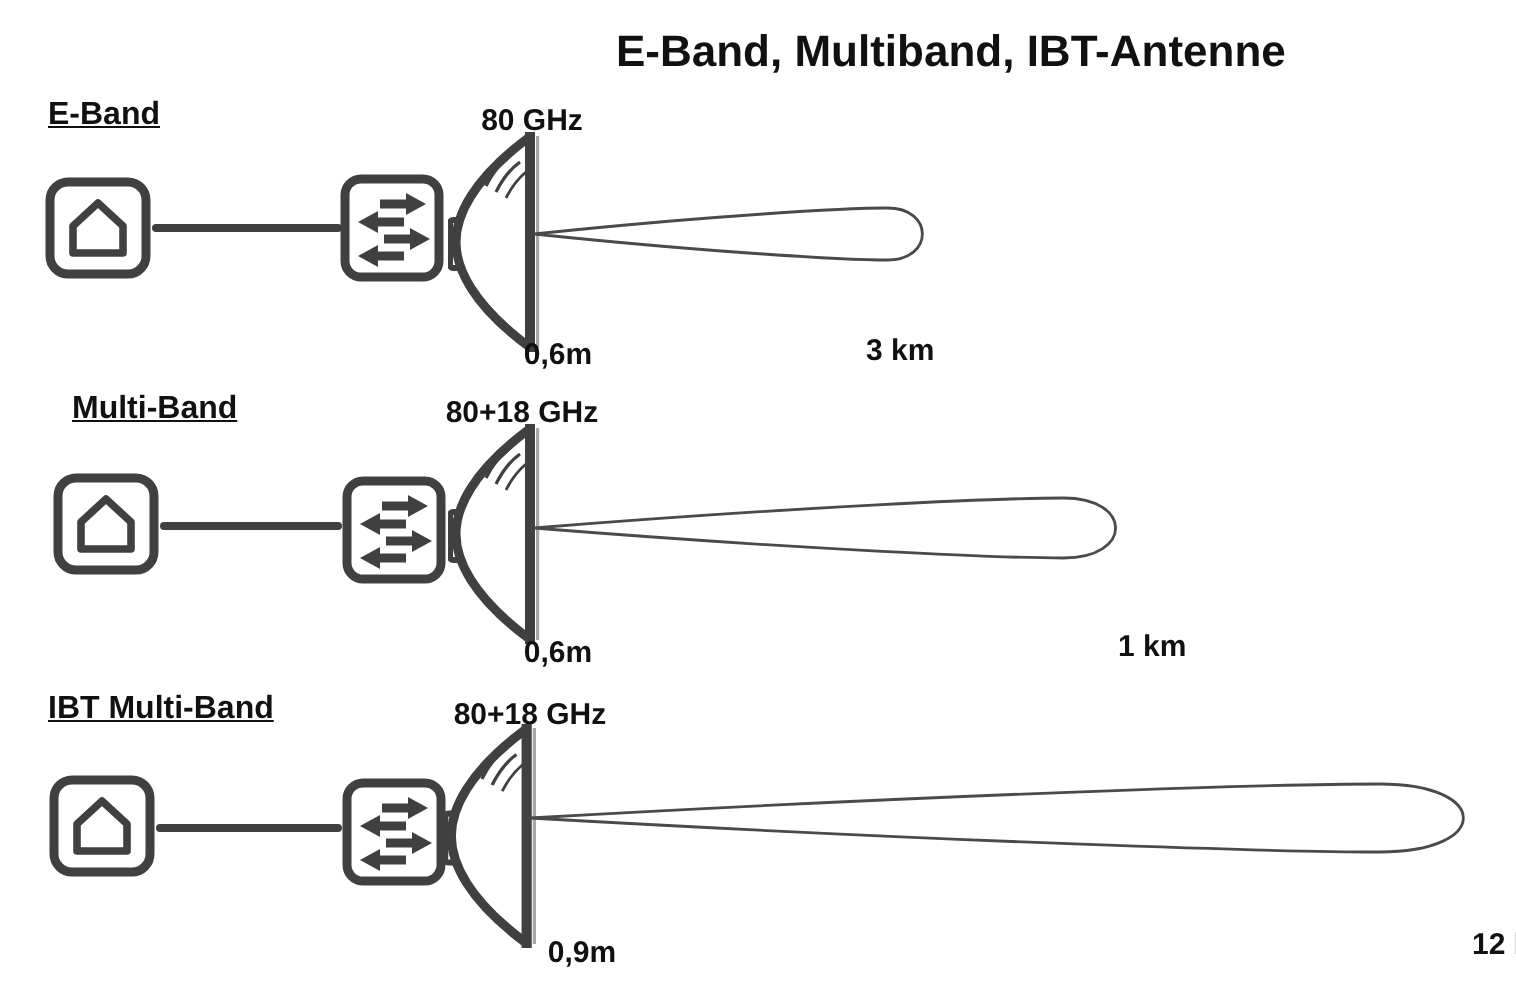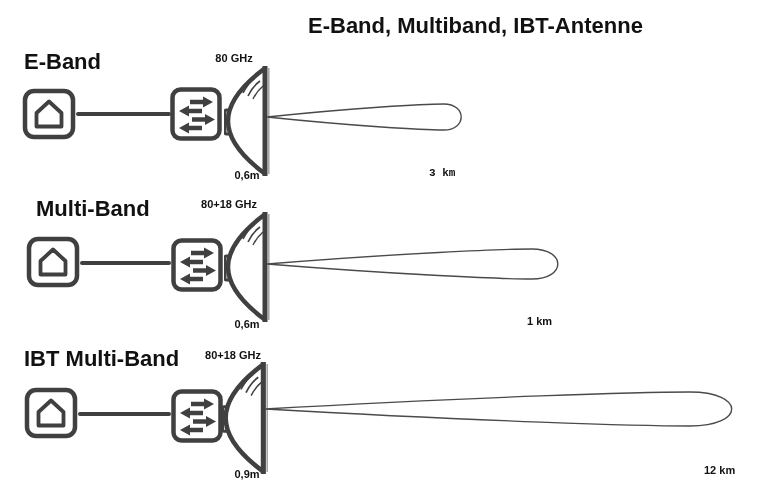--- a/index.html
+++ b/index.html
@@ -15,25 +15,25 @@
     background:var(--bg);
     overflow:hidden;
     padding-left:30px;
   }
   .abs{position:absolute;}
   .title{
     font-size:22px;font-weight:bold;color:var(--text);
     letter-spacing:0px;white-space:nowrap;
   }
   .row-label{
-    font-size:22px;font-weight:bold;color:var(--text);white-space:nowrap;
+    font-size:16px;font-weight:bold;color:var(--text);white-space:nowrap;text-decoration:underline;
   }
   .small-label{
-    font-size:11px;font-weight:bold;color:var(--text);
-    white-space:nowrap;text-align:center;
+    font-size:15px;font-weight:bold;color:var(--text);
+    white-space:nowrap;text-align:center;margin-left:32px;
   }
   .conn-line{
     height:4px;background:var(--stroke);border-radius:2px;
   }
   svg{display:block;color:var(--stroke);}
 </style>
 </head>
 <body>
 
 <svg width="0" height="0" style="position:absolute">
@@ -79,21 +79,21 @@
     <svg class="abs" style="left:170px;top:87px;" width="52" height="54" viewBox="0 0 52 54">
         <use href="#sym-transceiver"></use>
       </svg>
     <svg class="abs" style="left:224px;top:66px;" width="46" height="110" viewBox="0 0 46 110">
         <use href="#sym-dish"></use>
       </svg>
     <div class="abs small-label" style="left:221px;top:169px;width:52px;">0,6m</div>
     <svg class="abs beam" style="left:266px;top:102px;" width="206" height="30" viewBox="0 0 206 30">
         <path d="M 1 15 C 90.9 5.640000000000001, 157.56 2, 177.76 2 C 200.99 2, 200.99 28, 177.76 28 C 157.56 28, 90.9 24.36, 1 15 Z" fill="#ffffff" stroke="#4a4a4a" stroke-width="1.4"></path>
       </svg>
-    <div class="abs small-label" style="left:429px;top:167px;font-family:Liberation Mono, monospace;">3 km</div>
+    <div class="abs small-label" style="left:401px;top:167px;">3 km</div>
   </div>
 
   <div>
     <div class="abs row-label" style="left:24px;top:196px;margin-left:12px;">Multi-Band</div>
     <div class="abs small-label" style="left:186px;top:198px;width:86px;">80+18 GHz</div>
     <svg class="abs" style="left:26px;top:236px;" width="54" height="52" viewBox="0 0 54 52">
         <use href="#sym-house"></use>
       </svg>
     <div class="abs conn-line" style="left:80px;top:261px;width:91px;"></div>
     <svg class="abs" style="left:171px;top:238px;" width="52" height="54" viewBox="0 0 52 54">
@@ -115,20 +115,20 @@
     <svg class="abs" style="left:24px;top:387px;" width="54" height="52" viewBox="0 0 54 52">
         <use href="#sym-house"></use>
       </svg>
     <div class="abs conn-line" style="left:78px;top:412px;width:93px;"></div>
     <svg class="abs" style="left:171px;top:389px;" width="52" height="54" viewBox="0 0 52 54">
         <use href="#sym-transceiver"></use>
       </svg>
     <svg class="abs" style="left:221px;top:362px;" width="48" height="112" viewBox="0 0 46 110">
         <use href="#sym-dish"></use>
       </svg>
-    <div class="abs small-label" style="left:219px;top:468px;width:56px;">0,9m</div>
+    <div class="abs small-label" style="left:231px;top:468px;width:56px;">0,9m</div>
     <svg class="abs beam" style="left:264px;top:390px;" width="488" height="38" viewBox="0 0 488 38">
         <path d="M 1 19 C 217.8 6.76, 377.52000000000004 2, 425.92 2 C 481.58 2, 481.58 36, 425.92 36 C 377.52000000000004 36, 217.8 31.240000000000002, 1 19 Z" fill="#ffffff" stroke="#4a4a4a" stroke-width="1.4"></path>
       </svg>
     <div class="abs small-label" style="left:704px;top:464px;">12 km</div>
   </div>
 
 </div>
 
 </body></html>

